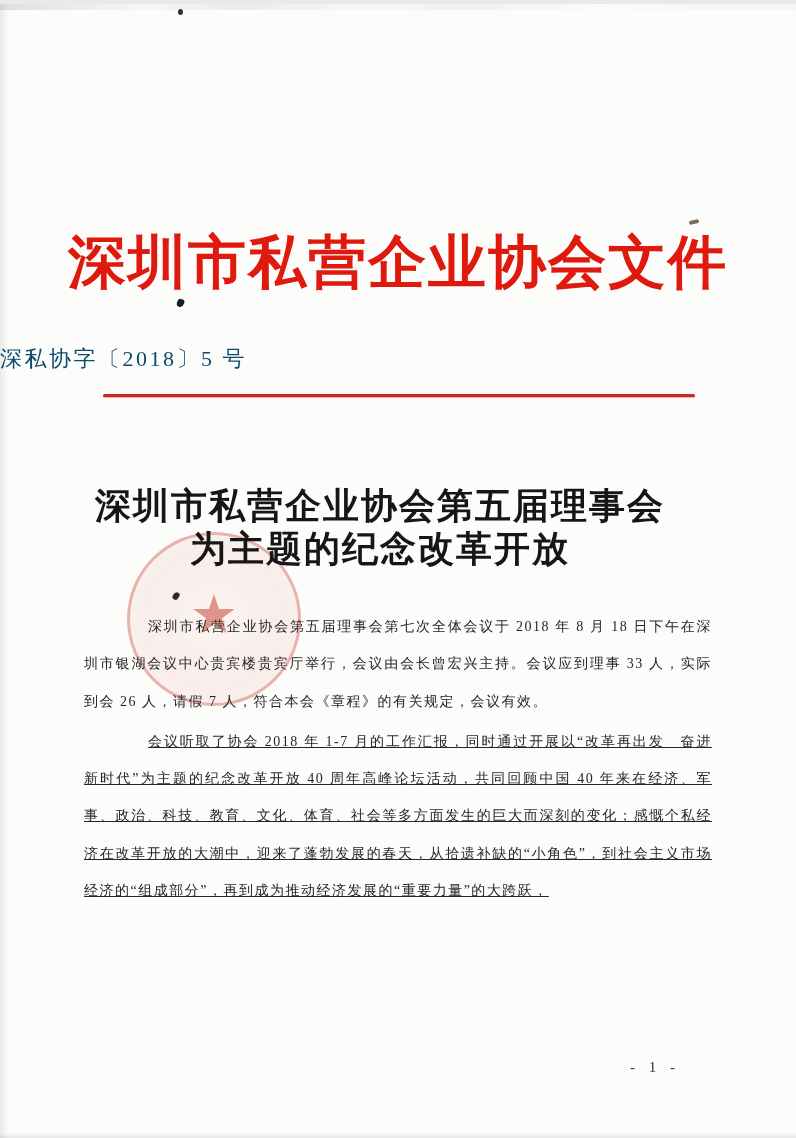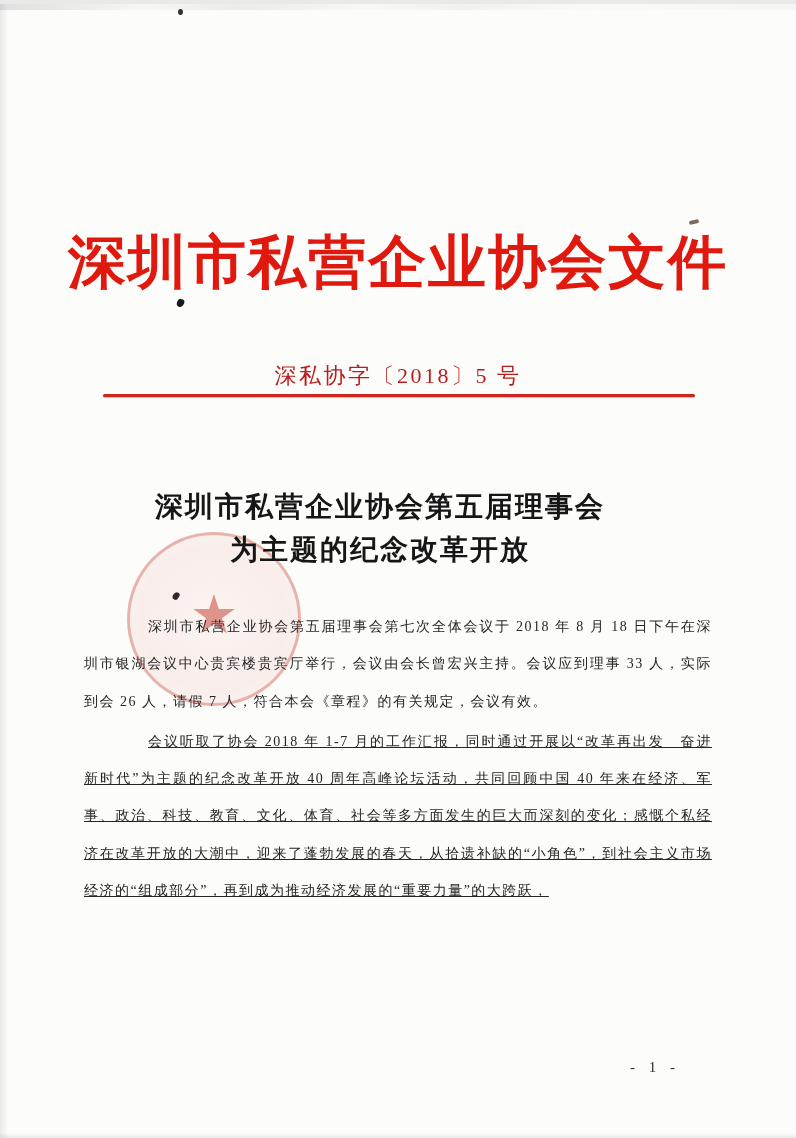--- a/index.html
+++ b/index.html
@@ -43,41 +43,40 @@
     font-size: 58px;
     font-weight: bold;
     letter-spacing: 2px;
     line-height: 66px;
     color: var(--header_red, #e0190f);
     white-space: nowrap;
   }
 
   .doc-number {
     position: absolute;
-    top: 357px; left: 0; width: 796px;
-    text-align: center;
+    top: 340px; left: 0; width: 796px;
     font-size: 22px;
     letter-spacing: 2.5px;
-    color: #b91c1c;
+    color: #0c4a6e;
   }
 
   .red-rule {
     position: absolute;
     top: 390px; left: 103px;
     width: 592px; height: 3px;
     background: var(--rule_red, #c9271e);
     border-radius: 2px;
     box-shadow: 0 1px 1px rgba(201,39,30,0.35);
   }
 
   .meeting-title {
     position: absolute;
     top: 481px; left: 0; width: 760px;
     text-align: center;
-    font-size: 28px;
+    font-size: 36px;
     font-weight: bold;
     letter-spacing: 2px;
     line-height: 43px;
     color: #161616;
     z-index: 2;
   }
 
   .seal {
     position: absolute;
     left: 127px; top: 528px;

